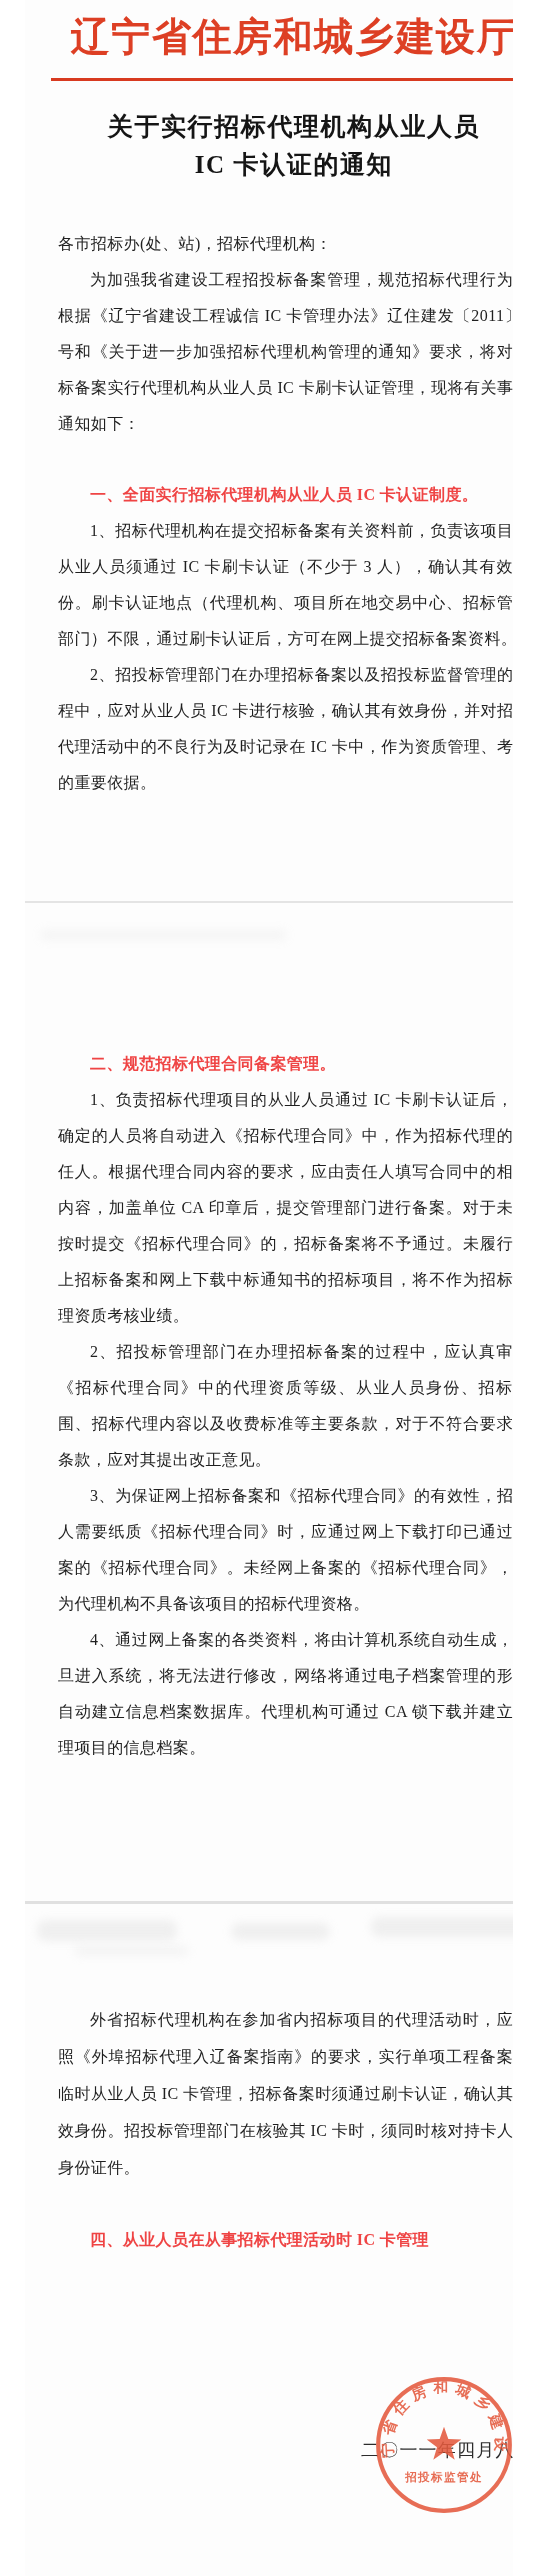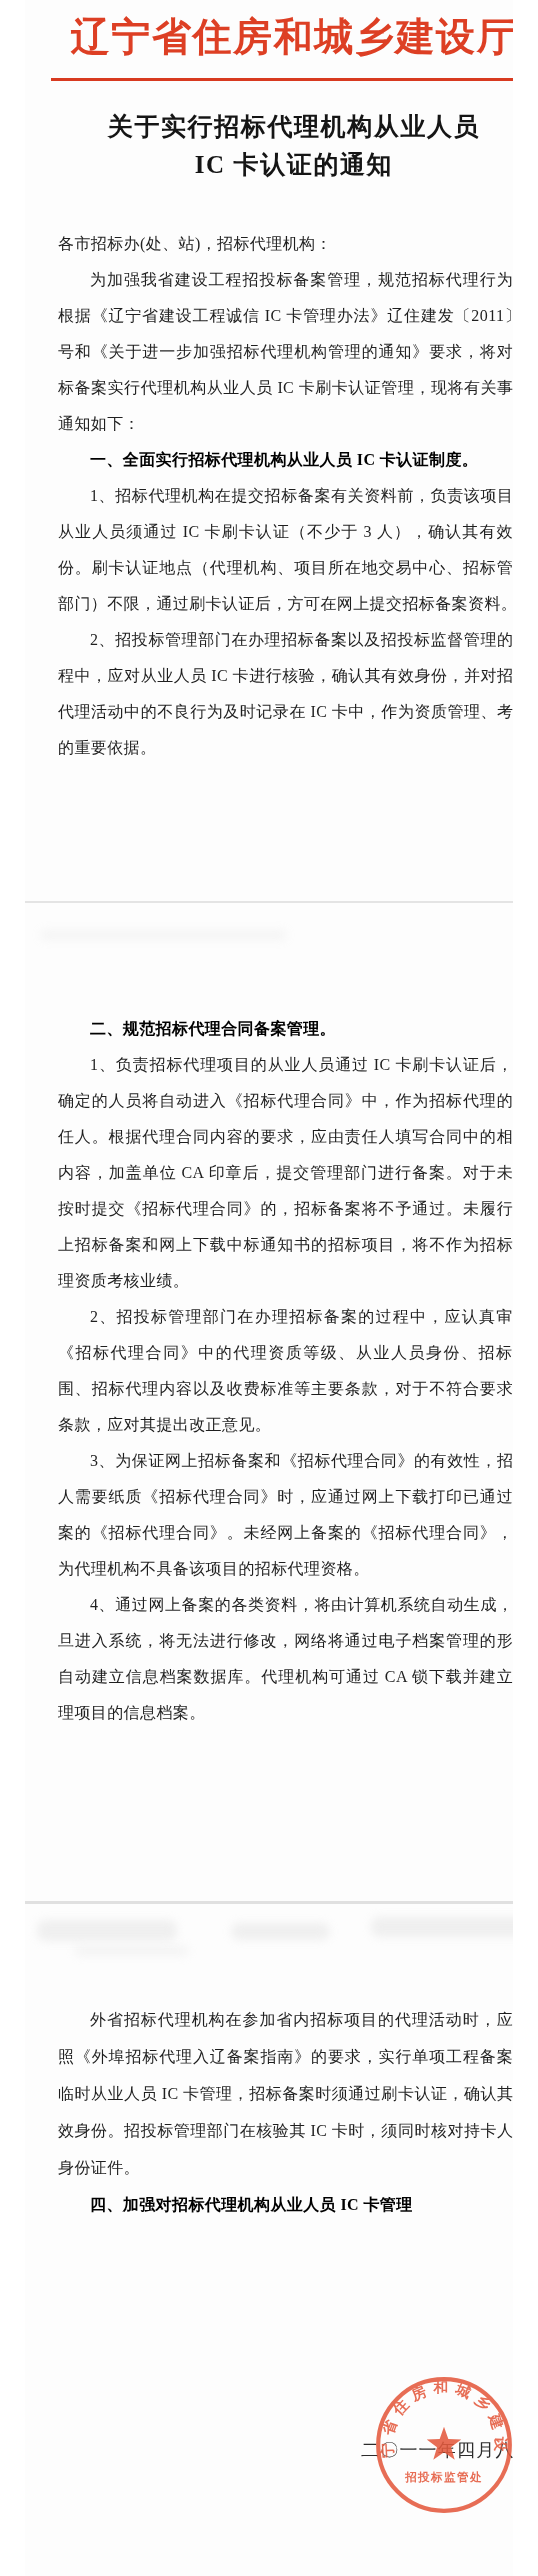--- a/index.html
+++ b/index.html
@@ -25,21 +25,21 @@
   }
   .textblock{
     position:absolute;left:33px;width:472px;
     font-size:16px;line-height:36px;letter-spacing:0.4px;
     text-align:justify;
   }
   .blockA{top:226px;}
   .blockB{top:1011px;}
   .blockC{top:2001px;line-height:37px;}
   .para{margin:0;text-indent:2em;}
-  .para.heading{font-weight:bold;color:#000000;}
+  .para.heading{font-weight:bold;color:#ef4444;margin-top:35px;}
   .salutation{margin:0;text-indent:0;}
   .page-break{
     position:absolute;left:0;width:538px;background:#e4e4e4;
   }
   .pb1{top:901px;height:1.6px;}
   .pb2{top:1901px;height:2.5px;background:#e0e0e0;}
   .artifact{
     position:absolute;background:#cfcfcf;opacity:.30;
     filter:blur(5px);border-radius:8.2px;
   }
@@ -92,21 +92,21 @@
   </div>
 
   <div class="page-break pb2"></div>
   <div class="artifact a2"></div>
   <div class="artifact a3"></div>
   <div class="artifact a4"></div>
   <div class="artifact a5"></div>
 
   <div class="textblock blockC">
     <p class="para">外省招标代理机构在参加省内招标项目的代理活动时，应按照《外埠招标代理入辽备案指南》的要求，实行单项工程备案和临时从业人员 IC 卡管理，招标备案时须通过刷卡认证，确认其有效身份。招投标管理部门在核验其 IC 卡时，须同时核对持卡人的身份证件。</p>
-    <p class="para heading">四、加强对招标代理机构从业人员 IC 卡管理</p>
+    <p class="para heading">四、从业人员在从事招标代理活动时 IC 卡管理</p>
   </div>
 
   <div class="date-line">二〇一一年四月八日</div>
 
   <svg class="seal" viewBox="0 0 200 200" xmlns="http://www.w3.org/2000/svg">
     <circle cx="100" cy="100" r="94" fill="none" stroke="#e45a3e" stroke-width="6"></circle>
     <defs>
       <path id="sealArc" d="M 32,128 A 74,74 0 1 1 168,128" fill="none"></path>
     </defs>
     <text font-size="21" fill="#e45a3e" letter-spacing="9" font-family="Liberation Serif, DejaVu Serif, serif" font-weight="bold">

